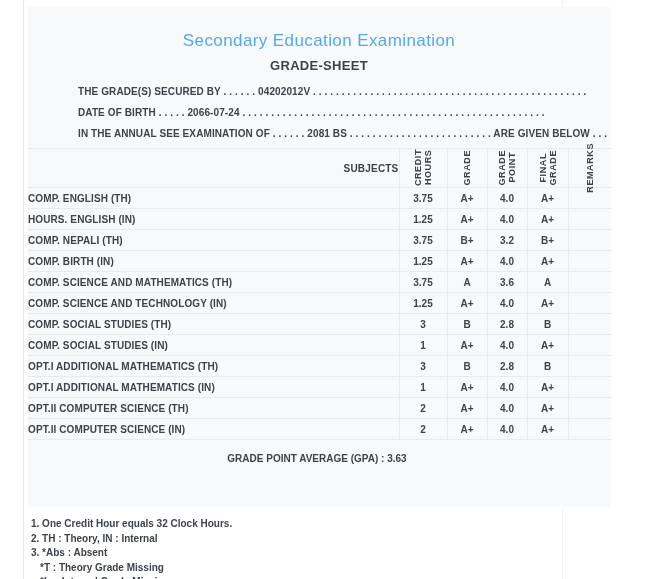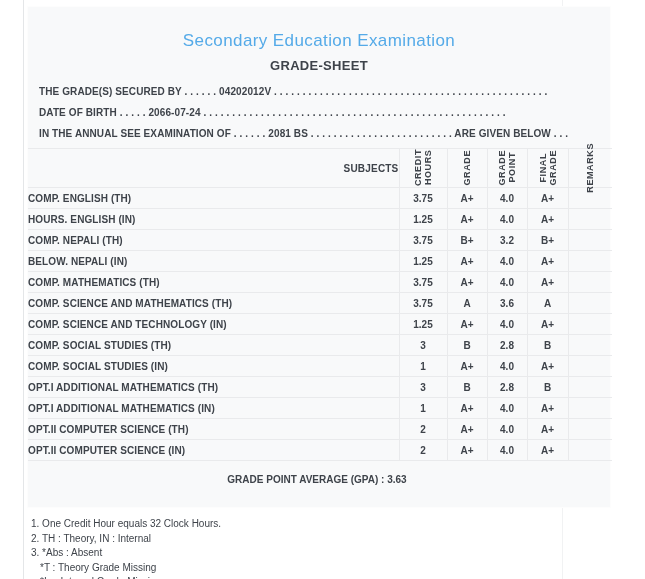--- a/index.html
+++ b/index.html
@@ -32,21 +32,21 @@
     font-size:17px;font-weight:400;letter-spacing:0.4px;
     color:var(--accent);
   }
   .subtitle{
     margin:7px 0 0 0;text-align:center;
     font-size:13px;font-weight:700;letter-spacing:0.3px;
   }
   .info{margin:8px 0 0 11px;}
   .info-line{
     height:21px;line-height:21px;font-size:10px;font-weight:600;
-    white-space:nowrap;overflow:hidden;letter-spacing:0.1px;
+    white-space:nowrap;overflow:hidden;letter-spacing:0.1px;margin-left:39px;
   }
   table.grades{
     width:100%;border-collapse:collapse;table-layout:fixed;
     margin-top:4px;border-top:1px solid var(--border);
   }
   table.grades td,table.grades th{
     padding:0;font-size:10px;font-weight:600;color:var(--text);
     border-bottom:1px solid var(--border);
   }
   col.c-sub{width:371px;} col.c-ch{width:48px;} col.c-g{width:40px;}
@@ -67,21 +67,21 @@
   td.subject{
     height:21px;text-align:left;padding-left:11px;letter-spacing:0.1px;
   }
   td.val{text-align:center;border-left:1px solid var(--border);}
   tr.gpa-row td{
     height:37px;text-align:center;padding-right:6px;font-weight:700;
     border-bottom:none;
   }
   .notes{margin:9px 0 0 7px;}
   .note{
-    font-size:10px;font-weight:400;line-height:14.6px;white-space:nowrap;
+    font-size:10px;font-weight:700;line-height:14.6px;white-space:nowrap;
   }
   .note.indent{padding-left:9px;}
 </style>
 </head>
 <body>
 
 <div class="wrapper">
   <div class="card">
     <h1 class="title">Secondary Education Examination</h1>
     <h2 class="subtitle">GRADE-SHEET</h2>
@@ -153,30 +153,22 @@
           </tr>
           <tr>
             <td class="subject">COMP. NEPALI (TH)</td>
             <td class="val">3.75</td>
             <td class="val">B+</td>
             <td class="val">3.2</td>
             <td class="val">B+</td>
             <td class="val"></td>
           </tr>
           <tr>
-            <td class="subject">BELOW. NEPALI (IN)</td>
+            <td class="subject">COMP. BIRTH (IN)</td>
             <td class="val">1.25</td>
-            <td class="val">A+</td>
-            <td class="val">4.0</td>
-            <td class="val">A+</td>
-            <td class="val"></td>
-          </tr>
-          <tr>
-            <td class="subject">COMP. MATHEMATICS (TH)</td>
-            <td class="val">3.75</td>
             <td class="val">A+</td>
             <td class="val">4.0</td>
             <td class="val">A+</td>
             <td class="val"></td>
           </tr>
           <tr>
             <td class="subject">COMP. SCIENCE AND MATHEMATICS (TH)</td>
             <td class="val">3.75</td>
             <td class="val">A</td>
             <td class="val">3.6</td>

